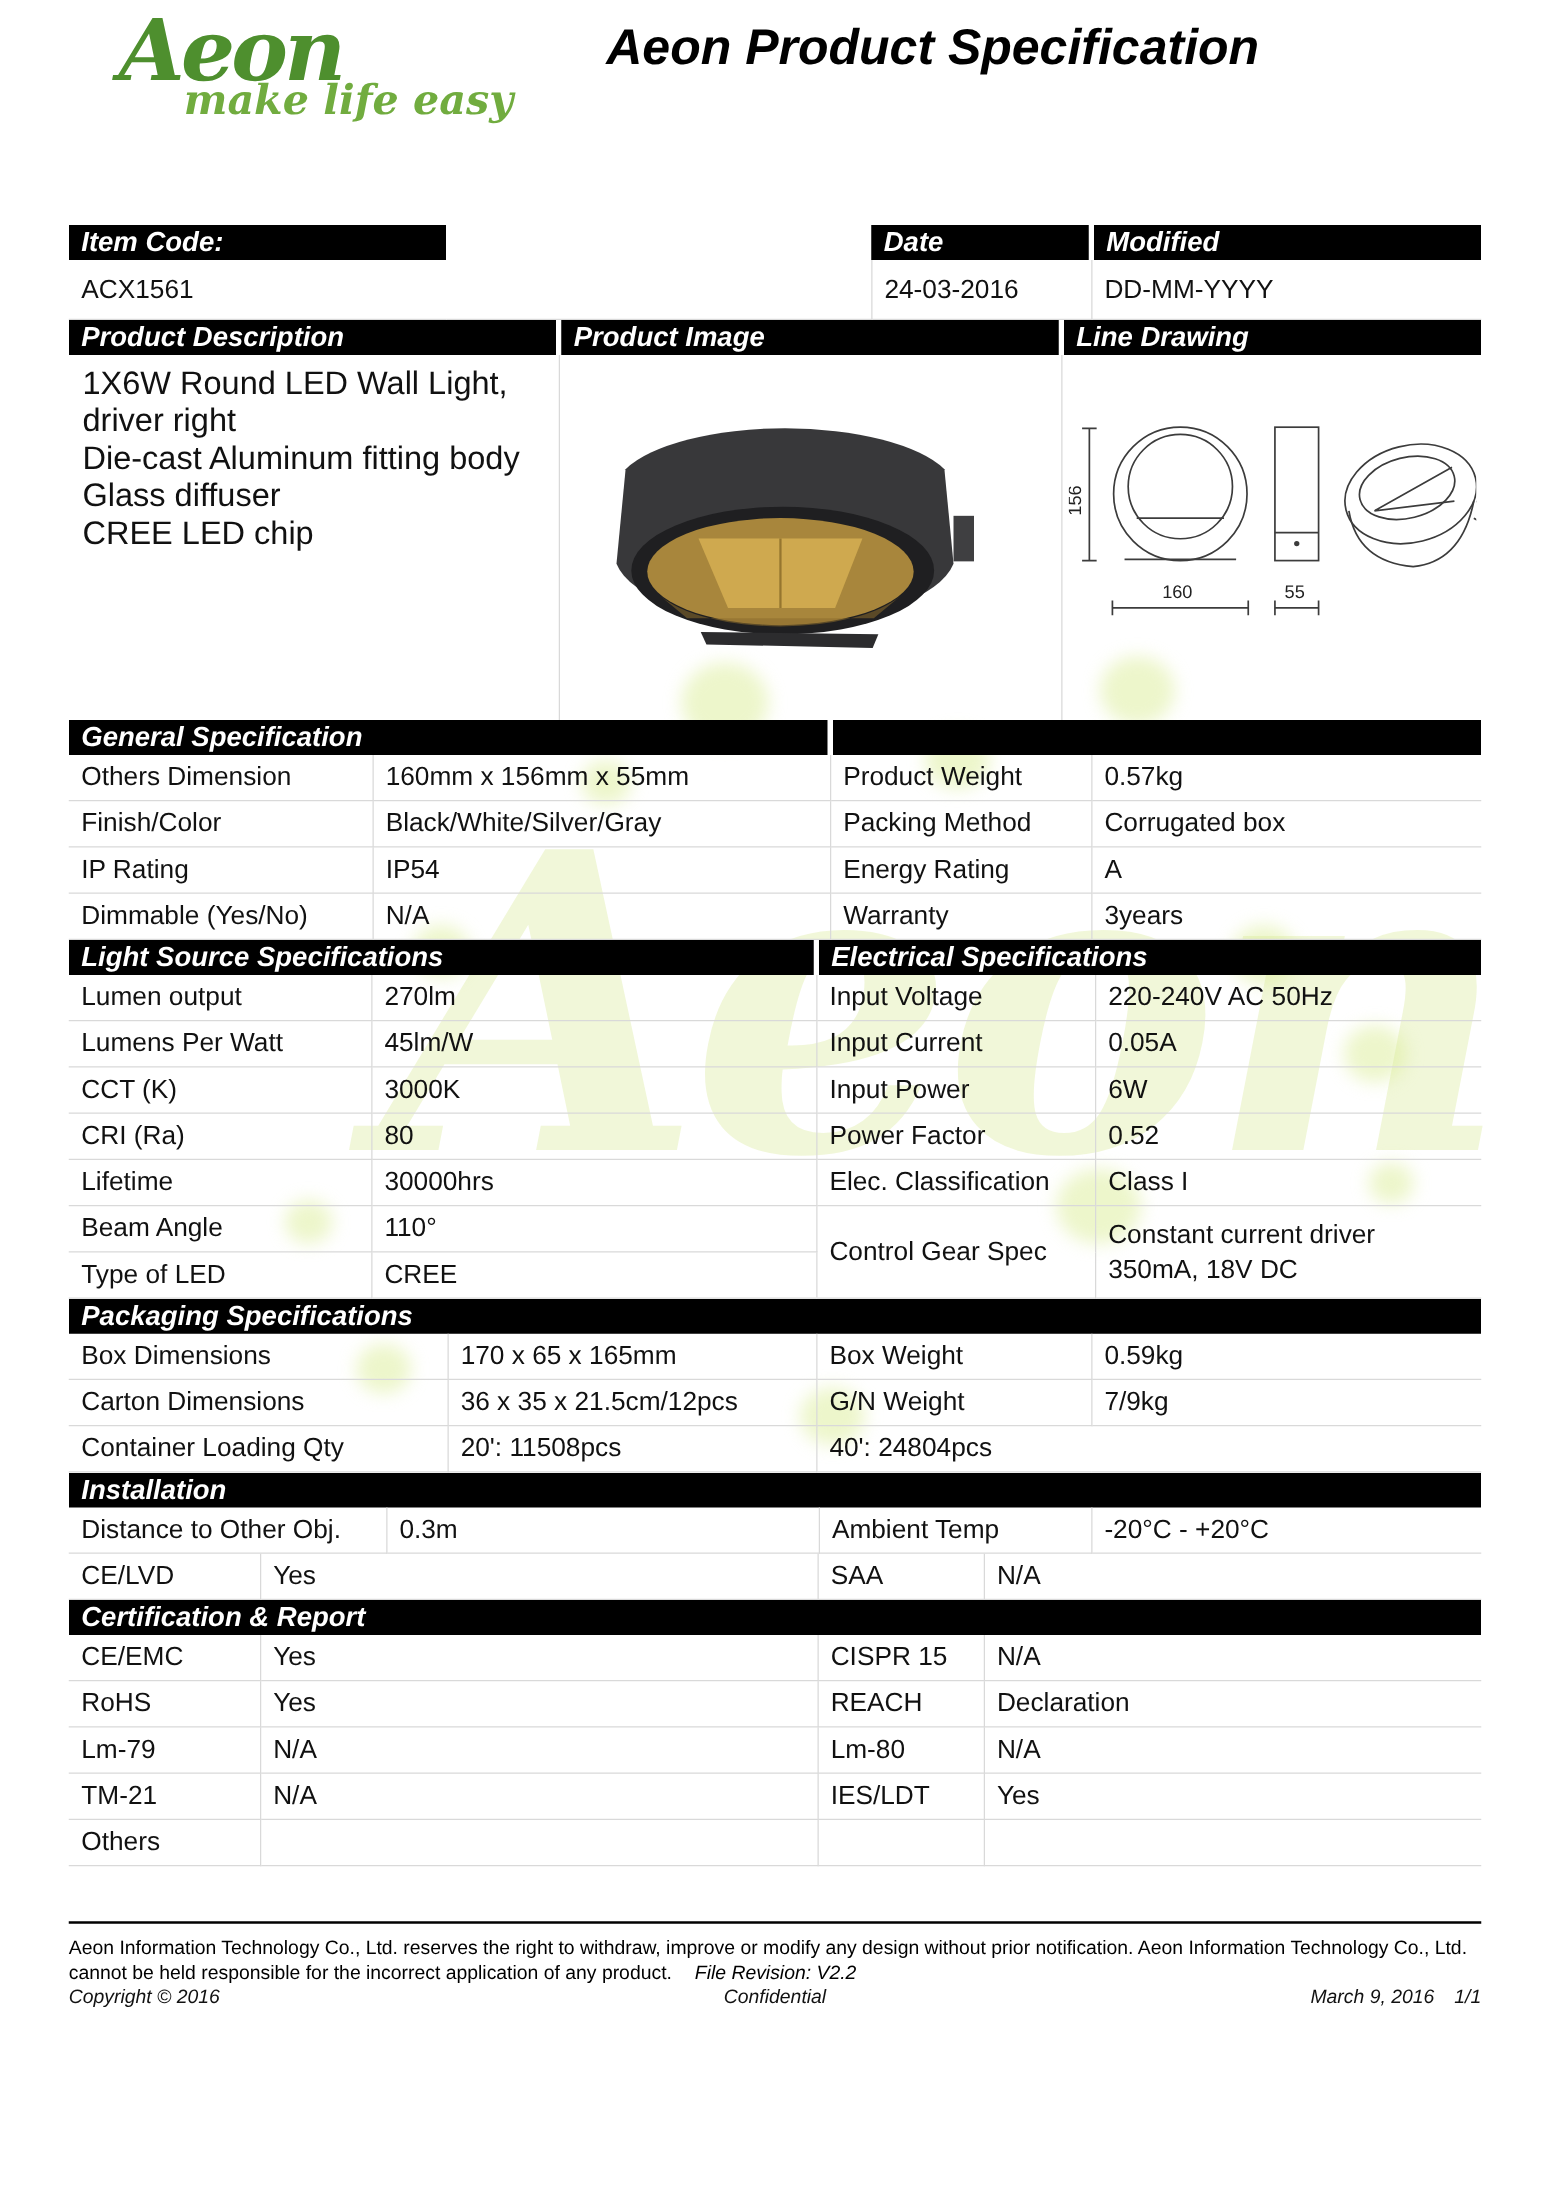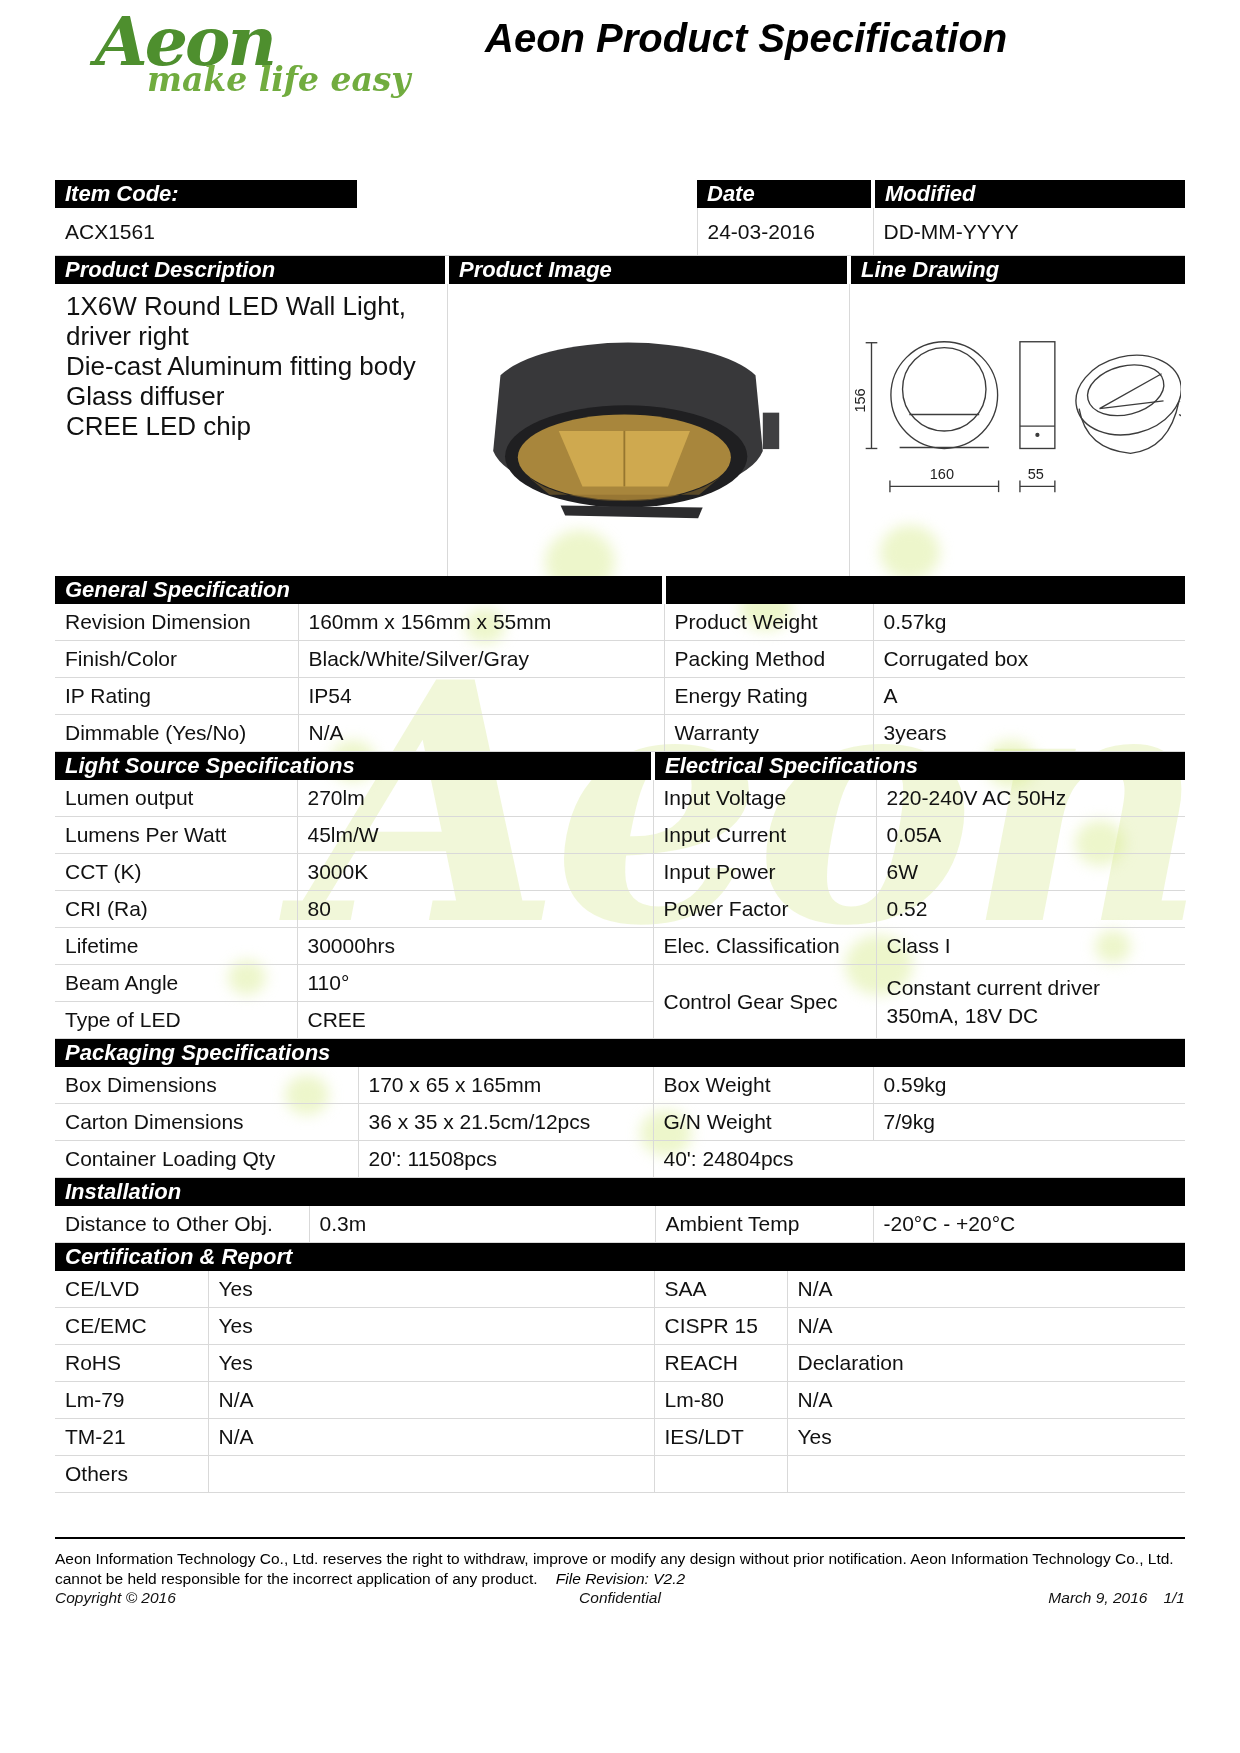--- a/index.html
+++ b/index.html
@@ -187,21 +187,21 @@
           <col style="width:366px">
           <col style="width:209px">
           <col style="width:312px">
         </colgroup>
       <tbody>
           <tr>
         <th class="band" colspan="2">General Specification</th>
         <th class="band band-gap" colspan="2"></th>
       </tr>
       <tr>
-        <td class="cell">Revision Dimension</td>
+        <td class="cell">Others Dimension</td>
         <td class="cell">160mm x 156mm x 55mm</td>
         <td class="cell">Product Weight</td>
         <td class="cell last">0.57kg</td>
       </tr>
       <tr>
         <td class="cell">Finish/Color</td>
         <td class="cell">Black/White/Silver/Gray</td>
         <td class="cell">Packing Method</td>
         <td class="cell last">Corrugated box</td>
       </tr>
@@ -328,27 +328,27 @@
 
     <table>
       <colgroup>
           <col style="width:153px">
           <col style="width:446px">
           <col style="width:133px">
           <col style="width:398px">
         </colgroup>
       <tbody>
           <tr>
-        <th class="band" colspan="4">Certification &amp; Report</th>
-      </tr>
-      <tr>
         <td class="cell">CE/LVD</td>
         <td class="cell">Yes</td>
         <td class="cell">SAA</td>
         <td class="cell last">N/A</td>
+      </tr>
+      <tr>
+        <th class="band" colspan="4">Certification &amp; Report</th>
       </tr>
       <tr>
         <td class="cell">CE/EMC</td>
         <td class="cell">Yes</td>
         <td class="cell">CISPR 15</td>
         <td class="cell last">N/A</td>
       </tr>
       <tr>
         <td class="cell">RoHS</td>
         <td class="cell">Yes</td>

